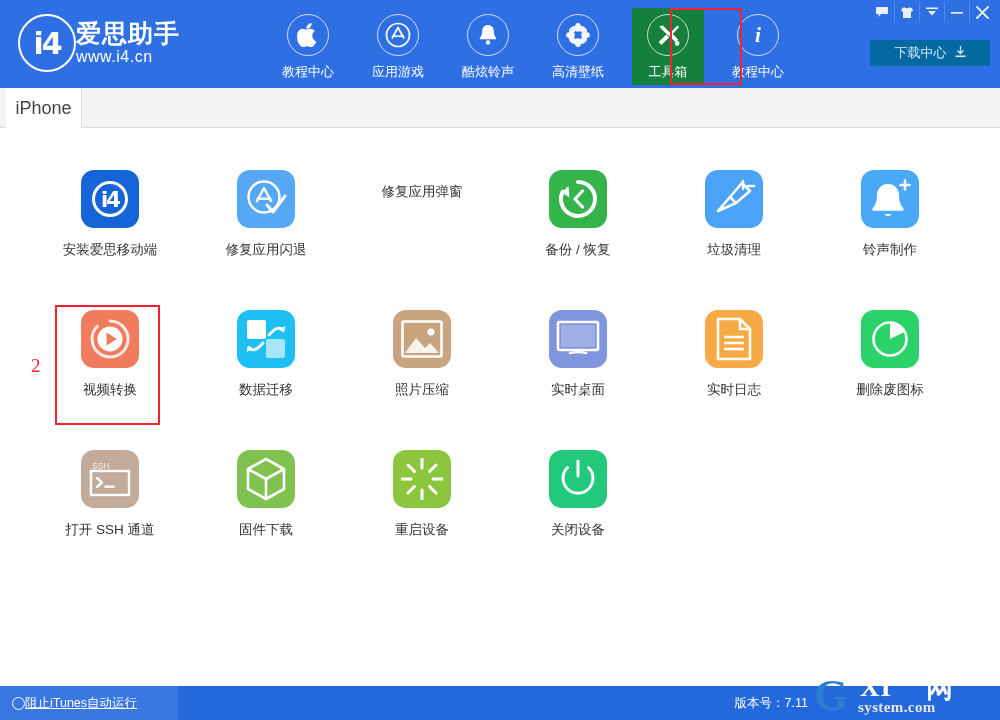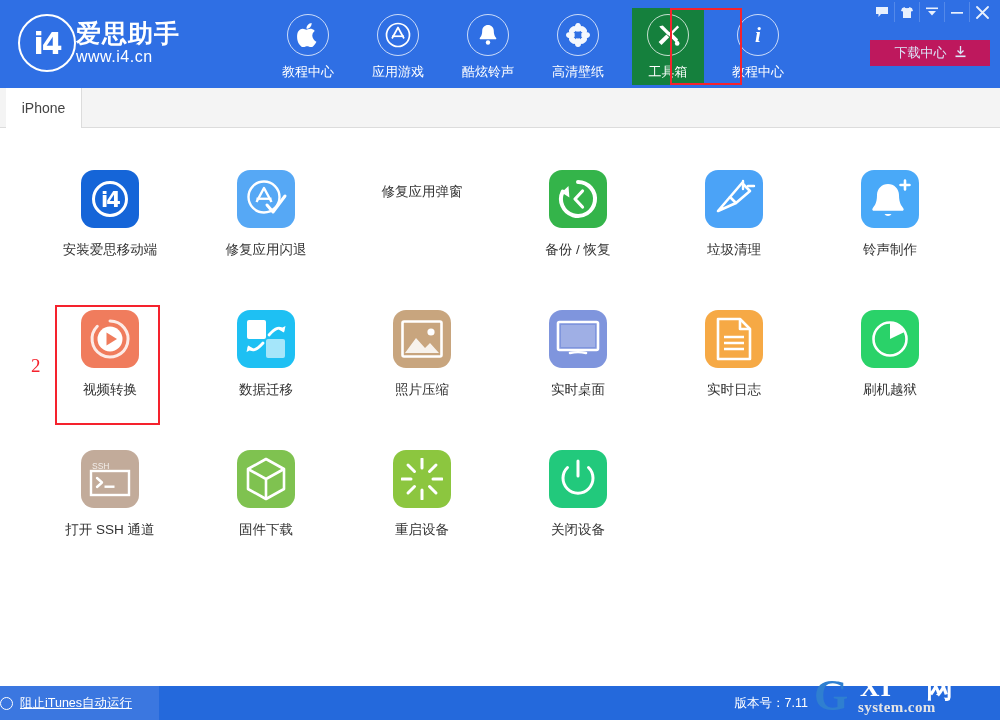--- a/index.html
+++ b/index.html
@@ -90,42 +90,42 @@
     width: 25px; height: 20px;
     display: flex; align-items: center; justify-content: center;
     cursor: pointer;
     border-left: 1px solid rgba(255,255,255,0.18);
   }
   .wbtn:first-child { border-left: none; }
 
   .dlcenter {
     position: absolute; right: 10px; top: 40px;
     width: 120px; height: 26px;
-    background: #be185d;
+    background: #0369a1;
     color: #dce8fb;
     font-size: 13px;
     display: flex; align-items: center; justify-content: center;
     gap: 8px;
     cursor: pointer;
   }
 
   
   .tabstrip {
     position: absolute; left: 0; top: 88px;
     width: 1000px; height: 40px;
     background: #f4f4f4;
     border-bottom: 1px solid #dcdcdc;
   }
   .tab {
     position: absolute; left: 6px; top: 0;
     width: 76px; height: 40px;
     background: #ffffff;
     border-right: 1px solid #dcdcdc;
     display: flex; align-items: center; justify-content: center;
-    font-size: 14px; color: #444;
+    font-size: 18px; color: #444;
     cursor: pointer;
   }
 
   
   .main {
     position: absolute; left: 0; top: 128px;
     width: 1000px; height: 558px;
     background: #ffffff;
   }
   .grid {
@@ -156,24 +156,25 @@
   }
 
   
   .statusbar {
     position: absolute; left: 0; bottom: 0;
     width: 1000px; height: 34px;
     background: #2469dc;
   }
   .status-left {
     position: absolute; left: 0; top: 0;
-    width: 159px; height: 34px;
+    width: 178px; height: 34px;
     background: #3b77e0;
     display: flex; align-items: center;
-    gap: 7px;
+    padding-left: 12px;
+    gap: 0;
     cursor: pointer;
   }
   .status-radio {
     width: 13px; height: 13px;
     border: 1.6px solid #ffffff; border-radius: 50%;
     flex: none;
   }
   .status-left-label {
     color: #ffffff; font-size: 12.5px;
     text-decoration: underline;
@@ -455,21 +456,21 @@
           </div>
           <div class="cell-label">实时日志</div>
         </div>
         <div class="cell">
           <div class="tile" style="background:#2ad269">
             <svg width="44" height="44" viewBox="0 0 44 44">
               <circle cx="22" cy="22" r="16.5" fill="none" stroke="#ffffff" stroke-width="2.6"></circle>
               <path d="M22 22 L22 5.5 A16.5 16.5 0 0 1 36.5 15 Z" fill="#ffffff"></path>
             </svg>
           </div>
-          <div class="cell-label">刷机越狱</div>
+          <div class="cell-label">删除废图标</div>
         </div>
         <div class="cell">
           <div class="tile" style="background:#c2ab9a">
             <svg width="44" height="38" viewBox="0 0 44 38">
               <text x="4" y="9" font-family="Liberation Sans, sans-serif" font-size="8.5" fill="#ffffff" opacity="0.8">SSH</text>
               <rect x="3" y="11" width="38" height="24" fill="none" stroke="#ffffff" stroke-width="2.4"></rect>
               <path d="M9 18 L14 22.5 L9 27" fill="none" stroke="#ffffff" stroke-width="2.4" stroke-linecap="round" stroke-linejoin="round"></path>
               <rect x="16.5" y="25.5" width="10" height="2.4" fill="#ffffff"></rect>
             </svg>
           </div>

